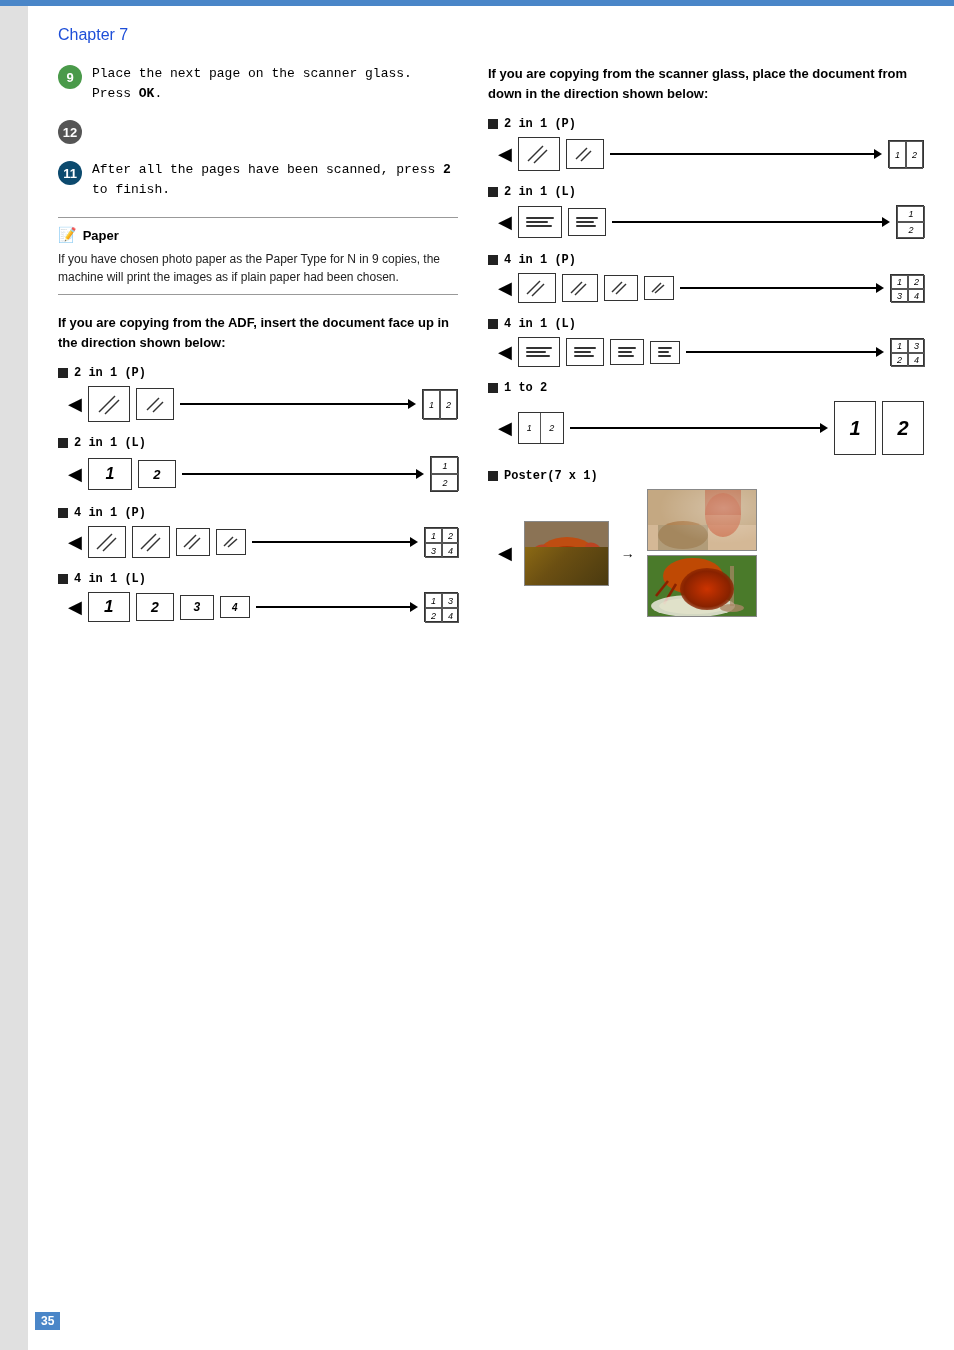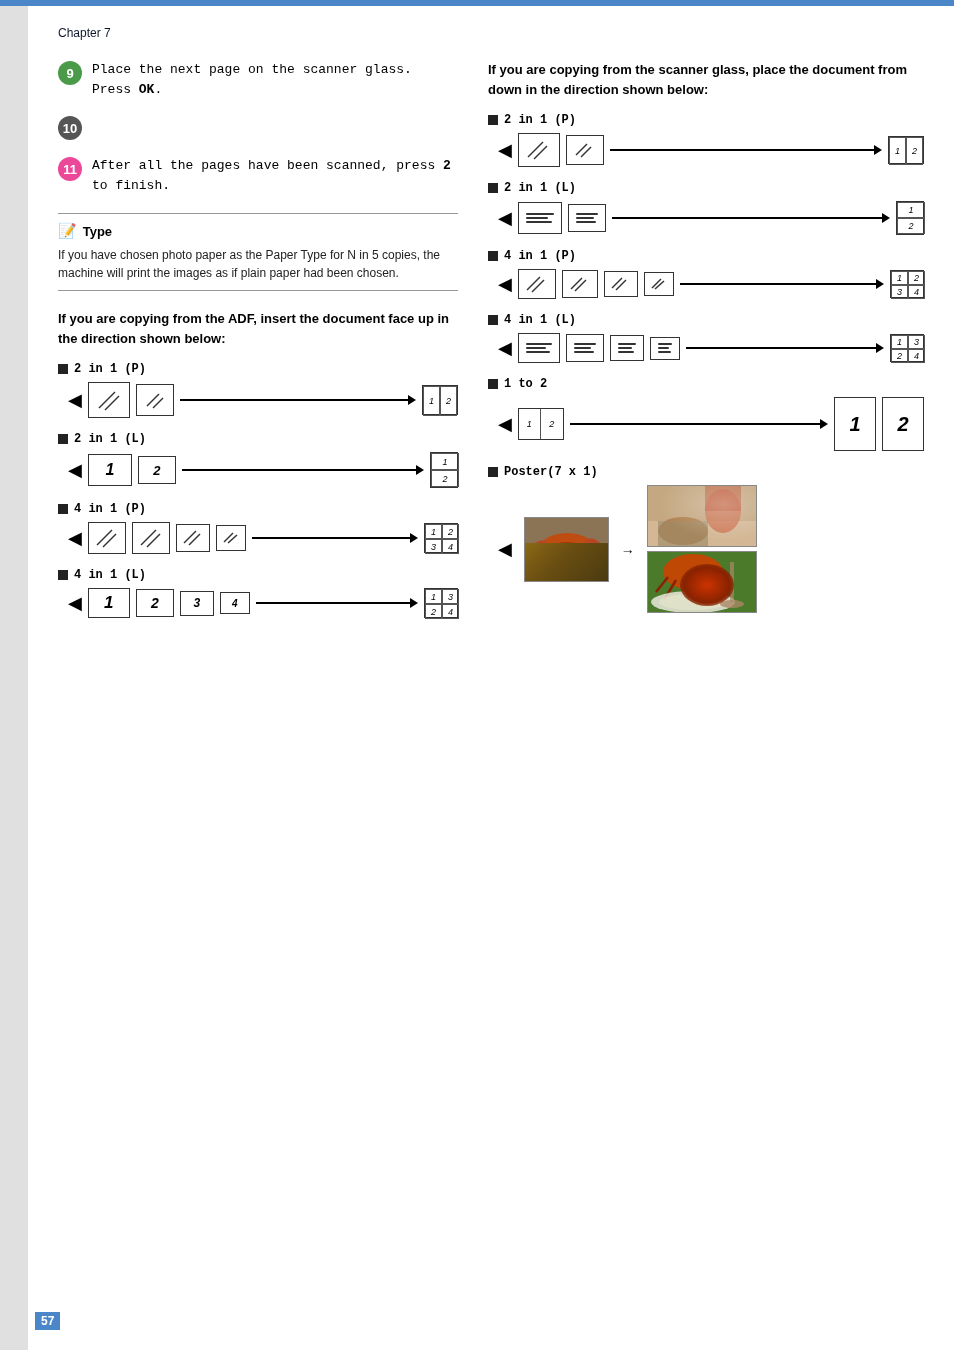--- a/index.html
+++ b/index.html
@@ -26,22 +26,22 @@
       height: 6px;
       background: #4a86c8;
     }
     .content {
       position: absolute;
       left: 28px; top: 6px;
       width: 926px;
       padding: 20px 30px;
     }
     .chapter-label {
-      font-size: 12px;
-      color: #0f172a;
+      font-size: 16px;
+      color: #1d4ed8;
       margin-bottom: 20px;
     }
     .two-col {
       display: flex;
       gap: 30px;
       margin-top: 10px;
     }
     .left-col {
       width: 400px;
       flex-shrink: 0;
@@ -309,36 +309,36 @@
     <div class="left-col">
 
       <div class="step">
         <span class="step-num green">9</span>
         <div class="step-text">
           Place the next page on the scanner glass.<br>Press <b>OK</b>.
         </div>
       </div>
 
       <div class="step">
-        <span class="step-num dark" style="background:#555;">10</span>
+        <span class="step-num dark" style="background:#555;">12</span>
       </div>
 
       <div class="step">
-        <span class="step-num dark" style="background:#ec4899;">11</span>
+        <span class="step-num dark" style="background:#0c4a6e;">11</span>
         <div class="step-text">
           After all the pages have been scanned, press <b>2</b> to finish.
         </div>
       </div>
 
       <div class="note-box">
         <div class="note-title">
           <span class="note-icon">📝</span>
-          <span>Type</span>
-        </div>
-        <div class="note-text">If you have chosen photo paper as the Paper Type for N in 5 copies, the machine will print the images as if plain paper had been chosen.</div>
+          <span>Paper</span>
+        </div>
+        <div class="note-text">If you have chosen photo paper as the Paper Type for N in 9 copies, the machine will print the images as if plain paper had been chosen.</div>
       </div>
 
       <div class="section-title">If you are copying from the ADF, insert the document face up in the direction shown below:</div>
 
       <div class="diagram-label">
         <span class="sq-bullet"></span>
         <span>2 in 1  (P)</span>
       </div>
       <div class="diagram-row">
         <span class="arrow-left">◀</span>
@@ -681,13 +681,13 @@
               <ellipse cx="84" cy="52" rx="12" ry="4" fill="#AA8866" opacity="0.8"></ellipse>
             </svg>
           </div>
         </div>
       </div>
 
     </div>
   </div>
 </div>
 
-<div class="page-number">57</div>
+<div class="page-number">35</div>
 
 </body></html>

